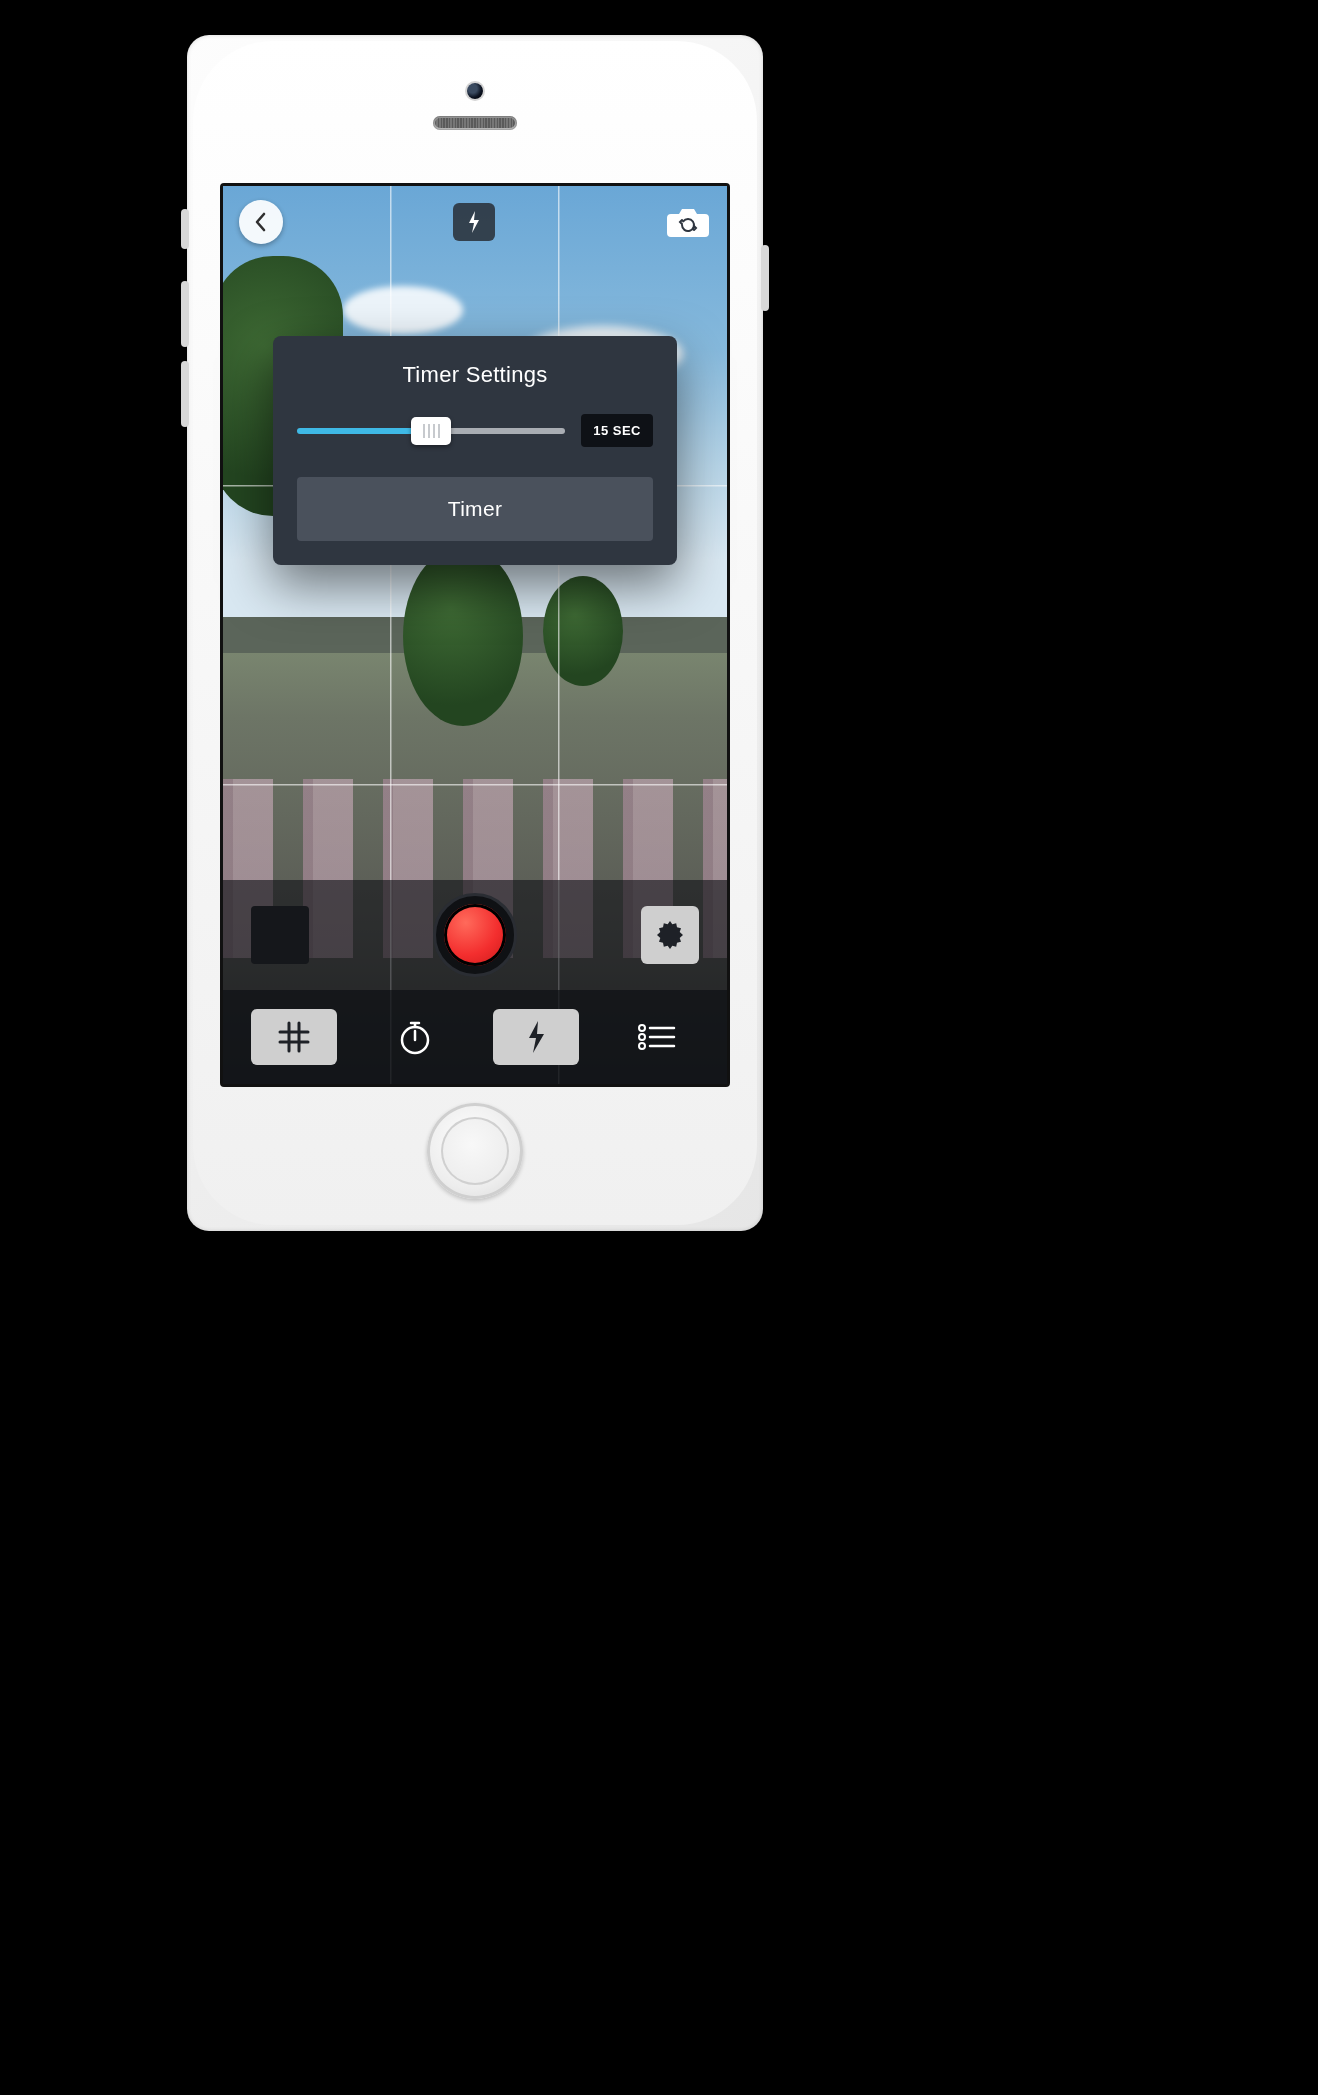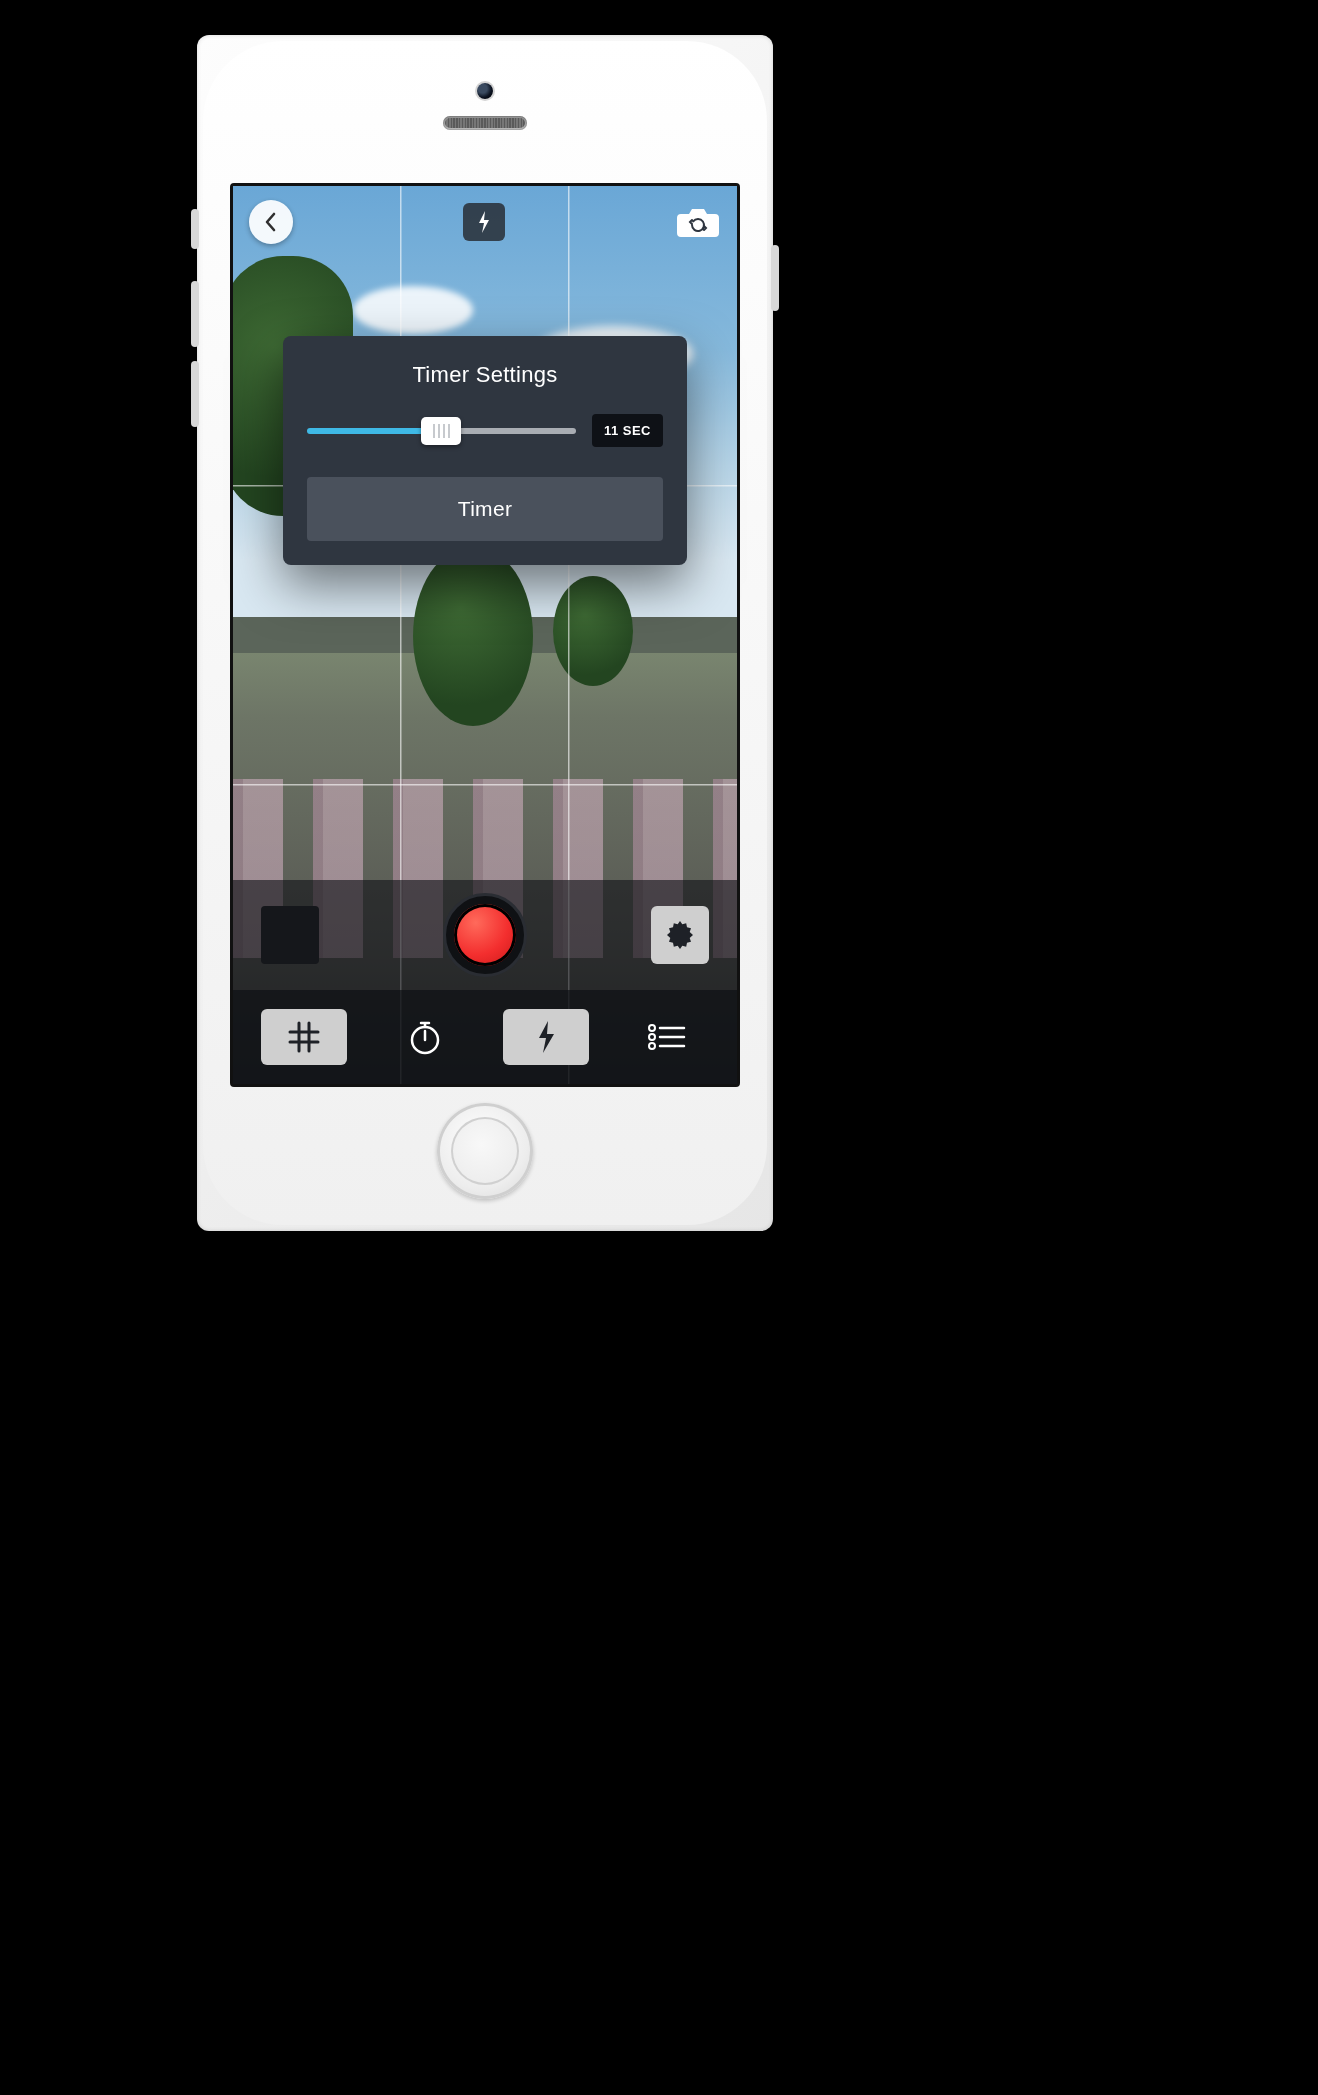--- a/index.html
+++ b/index.html
@@ -1,22 +1,22 @@
 <!DOCTYPE html>
 <html><head>
 <meta charset="utf-8">
 <style>
   html,body{margin:0;padding:0;background:#000;font-family:-apple-system,Helvetica,Arial,sans-serif;width:1318px;height:2095px;overflow:hidden;}
   *{box-sizing:border-box;}
 
   
   .phone{
-    position:absolute;left:197px;top:35px;width:576px;height:1196px;
+    position:absolute;left:187px;top:35px;width:576px;height:1196px;
     background:linear-gradient(135deg,#fdfdfd,#e6e6e6);
-    border-radius:12px;
+    border-radius:22px;
     box-shadow:0 30px 90px rgba(0,0,0,.6),inset 0 0 4px rgba(0,0,0,.15);
   }
   .phone::before{ 
     content:"";position:absolute;inset:6px;border-radius:80px;
     background:linear-gradient(180deg,#fff,#f0f0f0);
   }
   .side-btn{position:absolute;background:#d8d8d8;border-radius:4px;}
   .sb1{left:-6px;top:174px;width:8px;height:40px;}
   .sb2{left:-6px;top:246px;width:8px;height:66px;}
   .sb3{left:-6px;top:326px;width:8px;height:66px;}
@@ -177,21 +177,21 @@
 
       <div class="slider-row">
         <div class="slider">
           <div class="slider-thumb">
             <span></span>
               <span></span>
               <span></span>
               <span></span>
           </div>
         </div>
-        <div class="pill">11 SEC</div>
+        <div class="pill">15 SEC</div>
       </div>
 
 
       <button class="done">Timer</button>
     </div>
 
     <div class="capturebar">
       <div class="thumb"></div>
       <div class="record">
         <div class="record-inner"></div>

